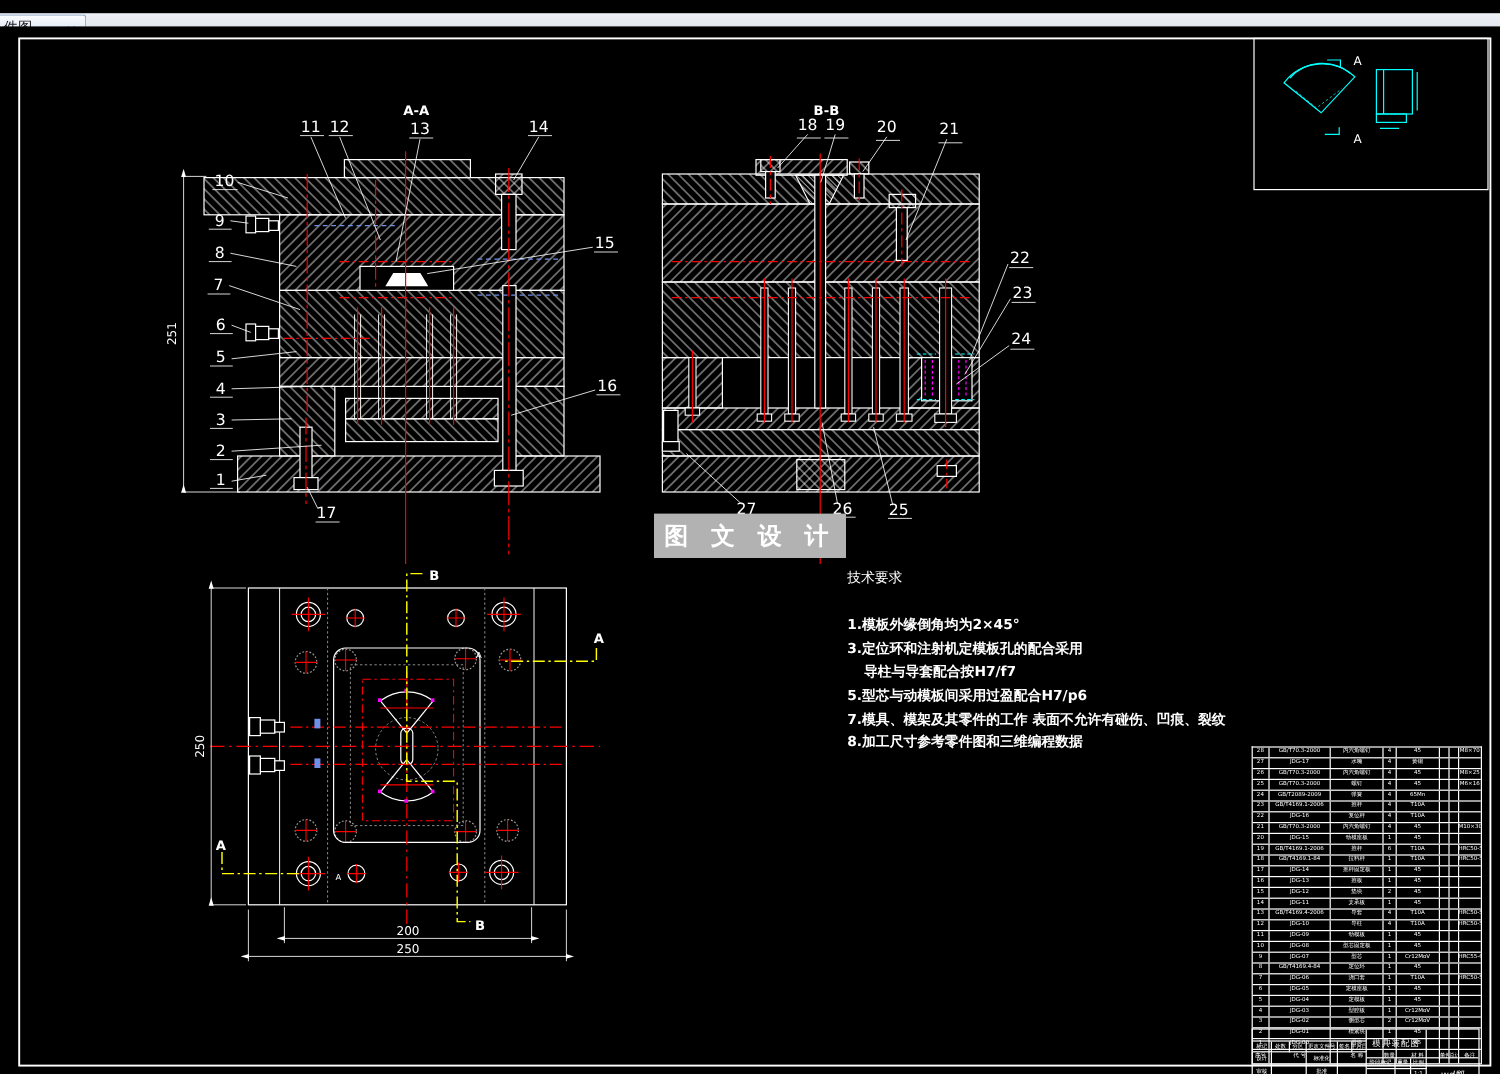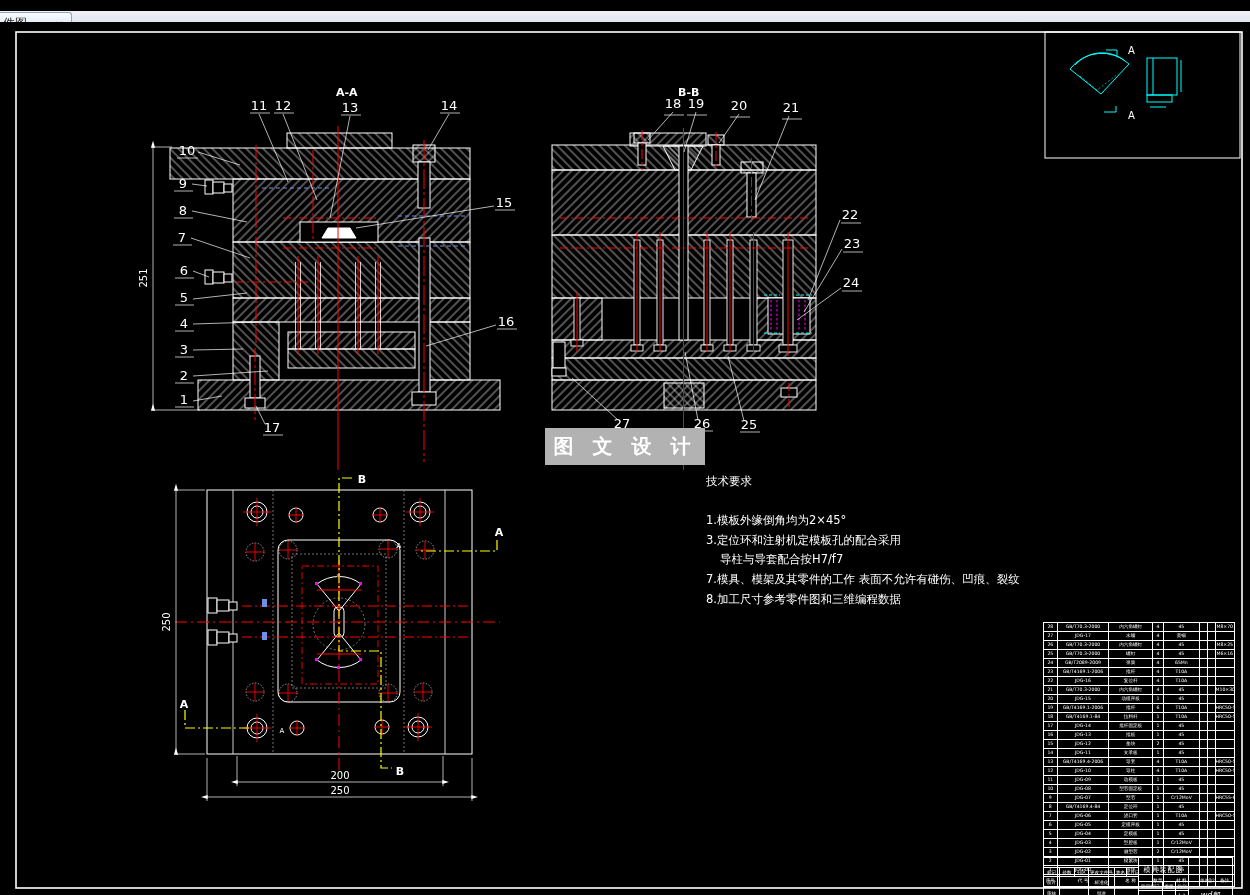--- a/index.html
+++ b/index.html
@@ -11,21 +11,21 @@
     background:linear-gradient(#fbfdff,#cfdcef);border:1px solid #8ea6c6;border-bottom:none;
     border-radius:3px 3px 0 0;color:#222;font-size:12px;line-height:20px;padding-left:16px;box-sizing:border-box;}
   .tab .close{position:absolute;right:7px;top:2px;color:#555;font-size:11px;cursor:default;}
   
   .canvas{position:absolute;left:0;top:22px;width:1250px;height:873px;background:#000;}
   svg{position:absolute;left:0;top:0;}
   svg text{font-family:"DejaVu Sans",sans-serif;fill:#fff;}
   
   .tech{position:absolute;left:706px;top:452px;width:336px;color:#fff;font-size:11.5px;}
   .tech .t{margin-bottom:24px;}
-  .tech .ln{height:19.7px;white-space:nowrap;}
+  .tech .ln{height:19.7px;white-space:nowrap;font-weight:bold;}
   .tech .ind{padding-left:14px;}
   
   .bom{position:absolute;left:1043px;top:600px;width:190px;display:flex;flex-direction:column;
     border-left:1px solid #fff;border-right:1px solid #fff;border-top:1px solid #fff;color:#fff;}
   .brow{display:flex;height:8px;border-bottom:1px solid #fff;}
   .brow.hdr{height:11px;font-size:5.5px;}
   .bc{border-right:1px solid #fff;overflow:hidden;font-size:4.6px;line-height:8px;text-align:center;white-space:nowrap;}
   .brow.hdr .bc{line-height:11px;}
   .bc:last-child{border-right:none;}
   .bc.no{width:13px;}.bc.code{width:52px;}.bc.name{width:44px;}.bc.qty{width:10px;}
@@ -470,20 +470,21 @@
     <rect x="545" y="428" width="160" height="37" fill="#b2b2b2"></rect>
     <text x="625" y="453" font-size="20" font-weight="bold" fill="#1a1a1a" text-anchor="middle" style="letter-spacing:6px;font-family:'DejaVu Serif',serif;">图 文 设 计</text>
   </g>
 </svg>
 
   <div class="tech">
     <div class="t">技术要求</div>
     <div class="ln">1.模板外缘倒角均为2×45°</div>
     <div class="ln">3.定位环和注射机定模板孔的配合采用</div>
     <div class="ln ind">导柱与导套配合按H7/f7</div>
+    <div class="ln">5.型芯与动模板间采用过盈配合H7/p6</div>
     <div class="ln">7.模具、模架及其零件的工作 表面不允许有碰伤、凹痕、裂纹</div>
     <div class="ln">8.加工尺寸参考零件图和三维编程数据</div>
   </div>
 
   <div class="bom">
     <div>
         <div class="brow">
           <div class="bc no">28</div>
           <div class="bc code">GB/T70.3-2000</div>
           <div class="bc name">内六角螺钉</div>

